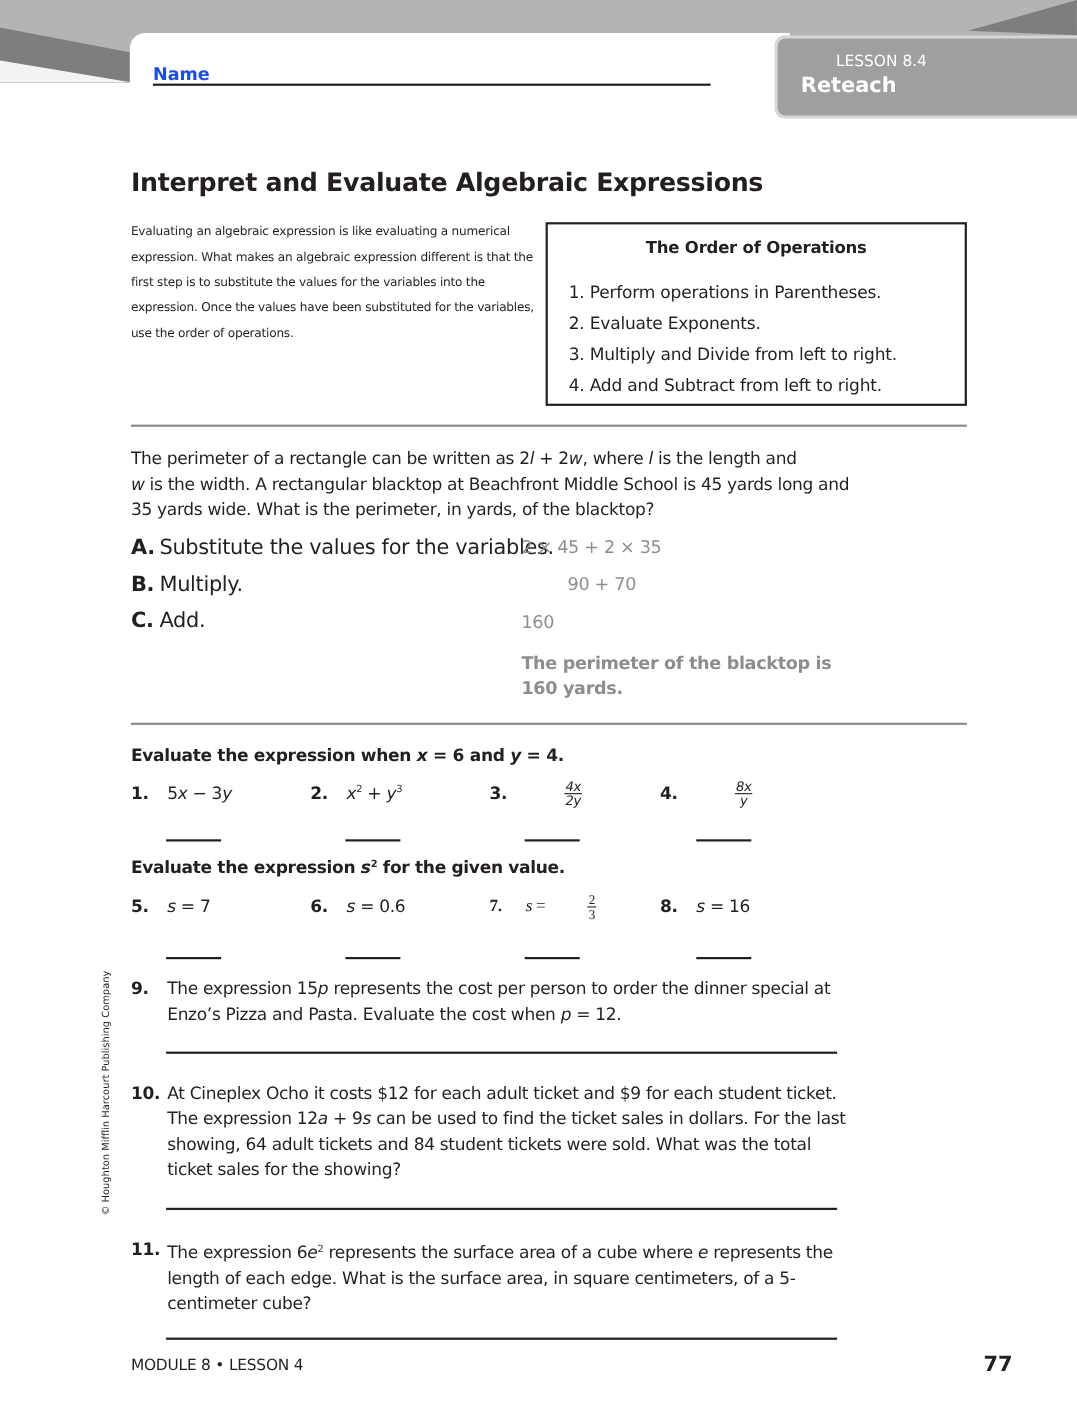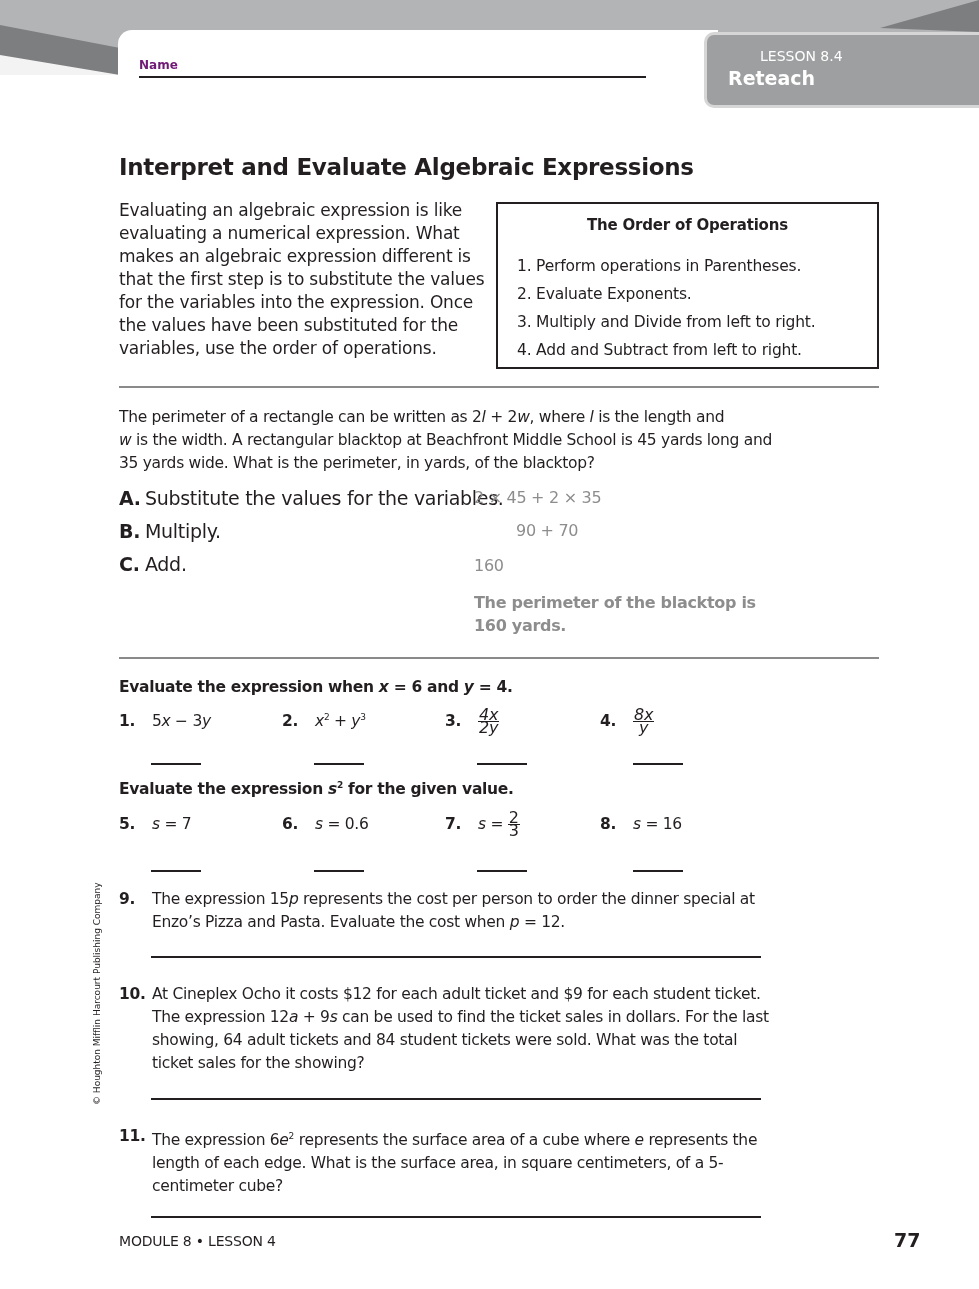--- a/index.html
+++ b/index.html
@@ -3,44 +3,44 @@
   <meta charset="utf-8">
   <style>
     * { box-sizing: border-box; margin: 0; padding: 0; }
     html, body { width: 979px; height: 1289px; background: #fff; overflow: hidden; }
     body { position: relative; font-family: "DejaVu Sans", sans-serif; color: #231f20; }
 
     
     .banner { position: absolute; left: 0; top: 0; width: 979px; height: 110px; overflow: hidden; }
     .banner svg { position: absolute; left: 0; top: 0; }
     .name-card { position: absolute; left: 118px; top: 30px; width: 600px; height: 90px; background: #fff; border-top-left-radius: 14px; }
-    .name-label { position: absolute; left: 139px; top: 58px; font-size: 12px; font-weight: bold; color: #701a75; }
+    .name-label { position: absolute; left: 139px; top: 58px; font-size: 16px; font-weight: bold; color: #1d4ed8; }
     .name-line { position: absolute; left: 139px; top: 76px; width: 507px; height: 2px; background: #231f20; }
     .lesson-tab { position: absolute; left: 704px; top: 32px; width: 290px; height: 76px; background: #9e9fa1; border-radius: 10px 0 0 10px; border: 3px solid #d6d6d6; border-right: none; }
     .lesson-num { position: absolute; left: 728px; top: 48px; font-size: 14px; color: #fff; margin-left: 32px; }
     .lesson-type { position: absolute; left: 728px; top: 67px; font-size: 19px; font-weight: bold; color: #fff; }
 
     .title { position: absolute; left: 119px; top: 154px; font-size: 23px; font-weight: bold; letter-spacing: -0.3px; }
 
-    .intro { position: absolute; left: 119px; top: 199px; width: 370px; font-size: 17px; line-height: 23px; letter-spacing: -0.2px; }
+    .intro { position: absolute; left: 119px; top: 199px; width: 370px; font-size: 11px; line-height: 23px; letter-spacing: -0.2px; }
     .ops-box { position: absolute; left: 496px; top: 202px; width: 383px; height: 167px; border: 2px solid #231f20; }
     .ops-title { position: absolute; left: 0; top: 12px; width: 100%; text-align: center; font-size: 15px; font-weight: bold; letter-spacing: -0.2px; }
     .ops-list { position: absolute; left: 19px; top: 48px; list-style: none; font-size: 15.5px; line-height: 28px; letter-spacing: -0.2px; }
 
     .rule { position: absolute; left: 119px; width: 760px; height: 2px; background: #8a8a8a; }
 
     .example { position: absolute; left: 119px; top: 406px; width: 660px; font-size: 15.5px; line-height: 23px; letter-spacing: -0.3px; }
     .step { position: absolute; left: 119px; font-size: 19px; letter-spacing: -0.3px; }
     .step b { display: inline-block; width: 26px; }
     .ans { position: absolute; left: 474px; font-size: 16px; color: #8d8d8d; letter-spacing: -0.3px; line-height: 23px; }
 
     .section-head { position: absolute; left: 119px; font-size: 15.5px; font-weight: bold; letter-spacing: -0.3px; }
     .prob { position: absolute; font-size: 15.5px; letter-spacing: -0.3px; }
     .prob .num { font-weight: bold; display: inline-block; width: 33px; }
-    .frac { display: inline-flex; flex-direction: column; align-items: center; vertical-align: middle; font-size: 16px; line-height: 12px; }
+    .frac { display: inline-flex; flex-direction: column; align-items: center; vertical-align: middle; font-size: 12px; line-height: 12px; margin-left: 35px; }
     .frac .n { border-bottom: 1px solid #231f20; padding: 0 1px; }
     .blank { position: absolute; width: 50px; height: 2px; background: #231f20; }
 
     .word { position: absolute; left: 119px; width: 660px; font-size: 15.5px; line-height: 23px; letter-spacing: -0.3px; }
     .word .num { position: absolute; left: 0; top: 0; font-weight: bold; }
     .word .txt { margin-left: 33px; display: block; }
     .long-blank { position: absolute; left: 151px; width: 610px; height: 2px; background: #231f20; }
 
     .copyright { position: absolute; left: 92px; top: 1105px; transform: rotate(-90deg); transform-origin: left top; font-size: 9px; color: #231f20; white-space: nowrap; width: 240px; }
     .footer-left { position: absolute; left: 119px; top: 1233px; font-size: 14px; letter-spacing: -0.2px; }
@@ -109,21 +109,21 @@
 
 <div class="blank" style="left:151px; top:763px;"></div>
 <div class="blank" style="left:314px; top:763px;"></div>
 <div class="blank" style="left:477px; top:763px;"></div>
 <div class="blank" style="left:633px; top:763px;"></div>
 
 <div class="section-head" style="top:780px;"><span>Evaluate the expression </span><i>s</i><sup>2</sup><span> for the given value.</span></div>
 
 <div class="prob" style="left:119px; top:815px;"><span class="num">5.</span><i>s</i><span> = 7</span></div>
 <div class="prob" style="left:282px; top:815px;"><span class="num">6.</span><i>s</i><span> = 0.6</span></div>
-<div class="prob" style="left:445px; top:812px;"><span class="num">7.</span><i>s</i><span> = </span><span class="frac">
+<div class="prob" style="left:445px; top:812px;font-family:Liberation Serif, serif;"><span class="num">7.</span><i>s</i><span> = </span><span class="frac">
       <span class="n">2</span>
       <span>3</span>
     </span></div>
 <div class="prob" style="left:600px; top:815px;"><span class="num">8.</span><i>s</i><span> = 16</span></div>
 
 <div class="blank" style="left:151px; top:870px;"></div>
 <div class="blank" style="left:314px; top:870px;"></div>
 <div class="blank" style="left:477px; top:870px;"></div>
 <div class="blank" style="left:633px; top:870px;"></div>
 

